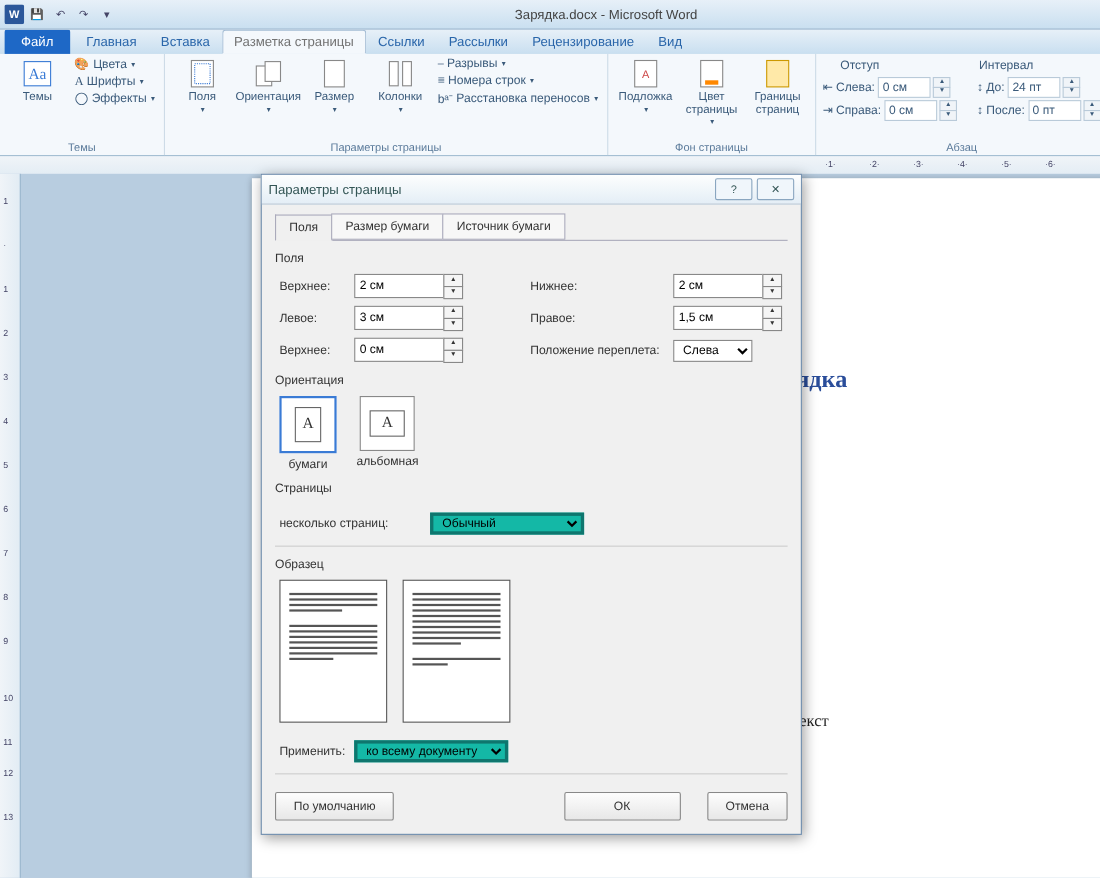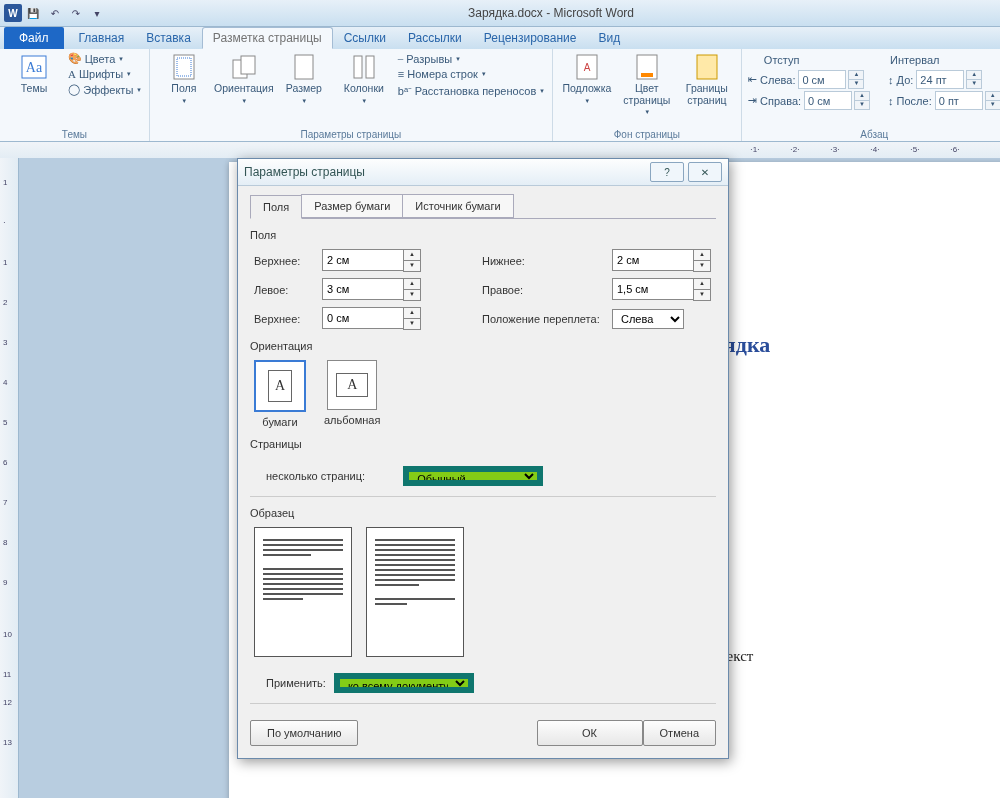--- a/index.html
+++ b/index.html
@@ -52,23 +52,23 @@
 .fld-spin span{width:16px;height:10px;border:1px solid #888;background:#f5f5f5;font-size:6px;text-align:center;line-height:8px;cursor:pointer}
 .fld-spin span+span{margin-top:-1px}
 .orient{display:flex;gap:18px;margin:8px 0 0 4px}
 .orient-item{display:flex;flex-direction:column;align-items:center;gap:4px;cursor:pointer}
 .orient-box{width:48px;height:48px;border:1px solid #888;background:#fff;display:flex;align-items:center;justify-content:center}
 .orient-box.sel{border:2px solid #3a7bd5}
 .orient-inner{border:1px solid #666;display:flex;align-items:center;justify-content:center;font-family:serif;font-size:14px;background:#fff}
 .preview{display:flex;gap:14px;margin:8px 0 0 4px}
 .pv-page{width:80px;height:112px;border:1px solid #555;background:#fff;padding:8px 8px}
 .pv-line{height:2px;background:#555;margin:3px 0}
-.apply-row{display:flex;align-items:center;gap:8px;margin:16px 0 0 16px}
-.apply-row select{height:20px;border:6px solid #0f766e;background:#84cc16;font-size:11px;padding:0 4px;width:140px}
-.dlg-btnrow{display:flex;gap:0;margin:16px 0 0 0;align-items:center}
+.apply-row{display:flex;align-items:center;gap:8px;margin:16px 0 0 4px}
+.apply-row select{height:20px;border:3px solid #0f766e;background:#14b8a6;font-size:11px;padding:0 4px;width:140px}
+.dlg-btnrow{display:flex;gap:24px;margin:16px 0 0 0;align-items:center}
 .dlg-btnrow .spacer{flex:1}
 .btn{height:24px;padding:0 16px;border:1px solid #888;background:linear-gradient(#fdfdfd,#e7e7e7);cursor:pointer;font-size:11px;display:flex;align-items:center;border-radius:2px}
 hr.sep{border:none;border-top:1px solid #ccc;margin:10px 0 0 0}
 .tick{position:absolute;font-size:8px;color:#446;top:3px}
 .tick-v{position:absolute;font-size:8px;color:#446;left:3px}
 </style>
 </head>
 <body>
 
 <div class="titlebar">

